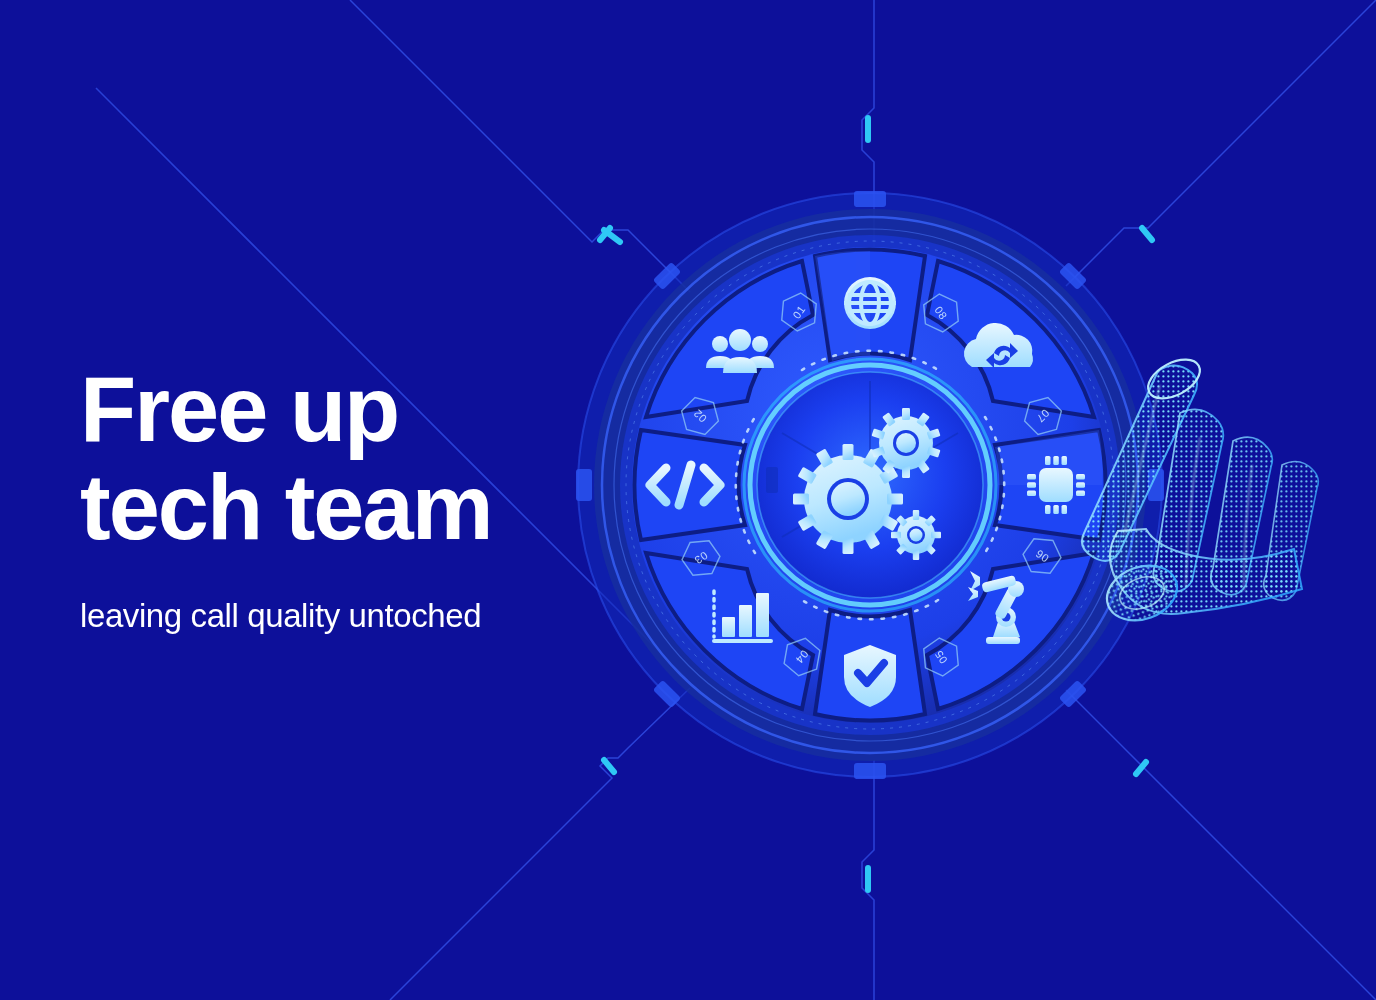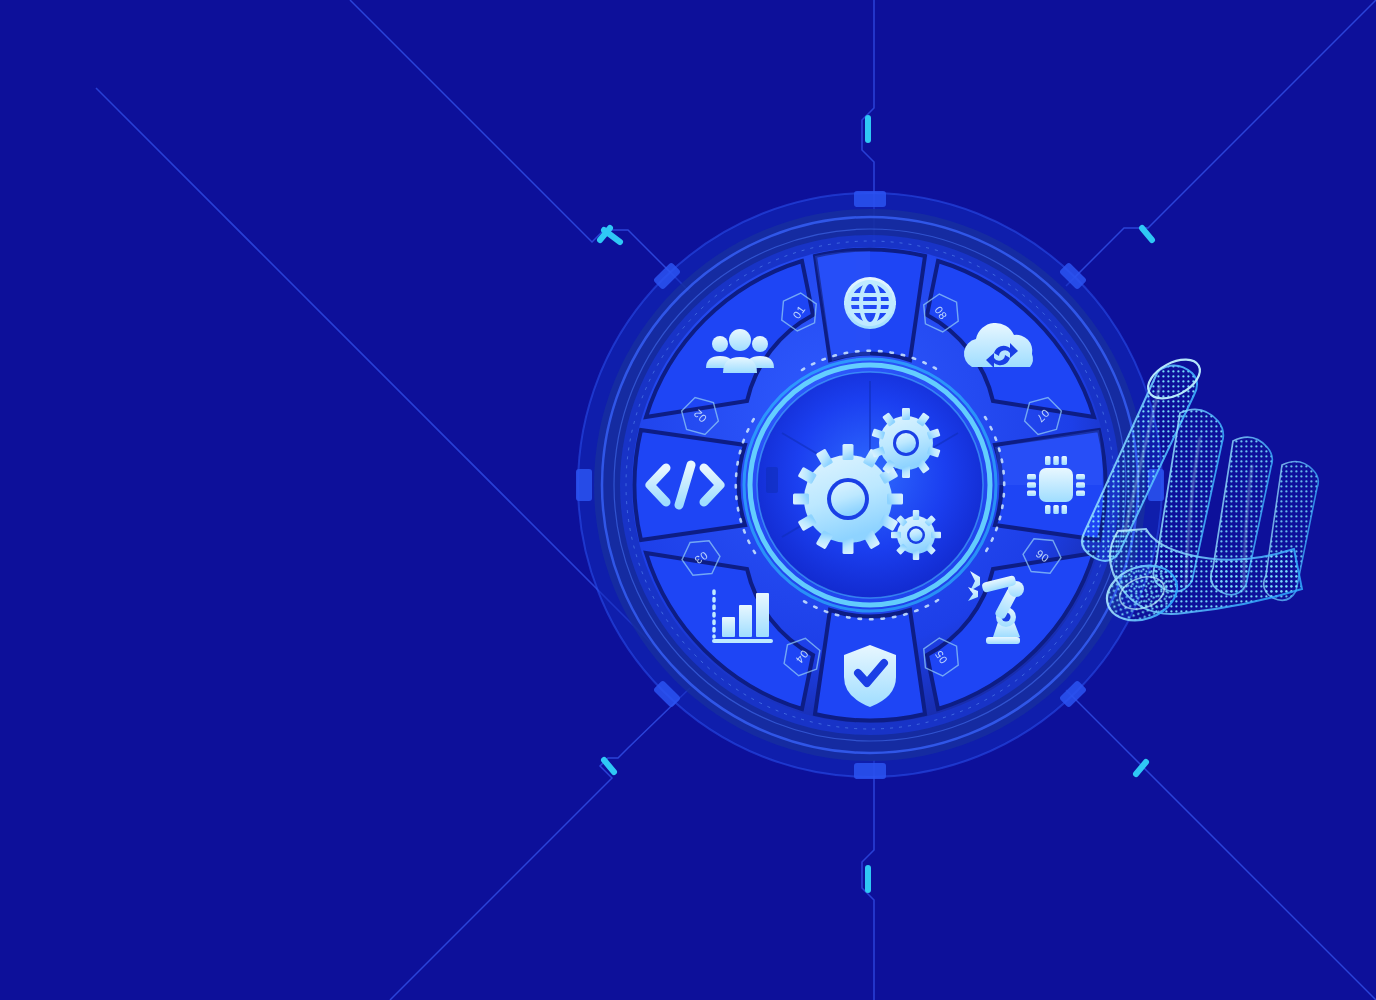--- a/index.html
+++ b/index.html
@@ -88,20 +88,23 @@
     <line x1="868" y1="868" x2="868" y2="890"></line>
     <line x1="604" y1="230" x2="620" y2="242" transform="rotate(0 612 236)"></line>
     <line x1="610" y1="228" x2="600" y2="240"></line>
     <line x1="1142" y1="228" x2="1152" y2="240"></line>
     <line x1="604" y1="760" x2="614" y2="772"></line>
     <line x1="1146" y1="762" x2="1136" y2="774"></line>
   </g>
 </svg>
 
 <div class="hero">
+  <div class="hero-title">Free up
+tech team</div>
+  <div class="hero-sub">leaving call quality untoched</div>
 </div>
 
 <div class="hub">
 <svg viewBox="0 0 600 600">
   <defs>
     <radialGradient id="coreGlow" cx="50%" cy="45%" r="60%">
       <stop offset="0%" stop-color="#2F6BFF"></stop>
       <stop offset="55%" stop-color="#1B3FF0"></stop>
       <stop offset="100%" stop-color="#1026C8"></stop>
     </radialGradient>

